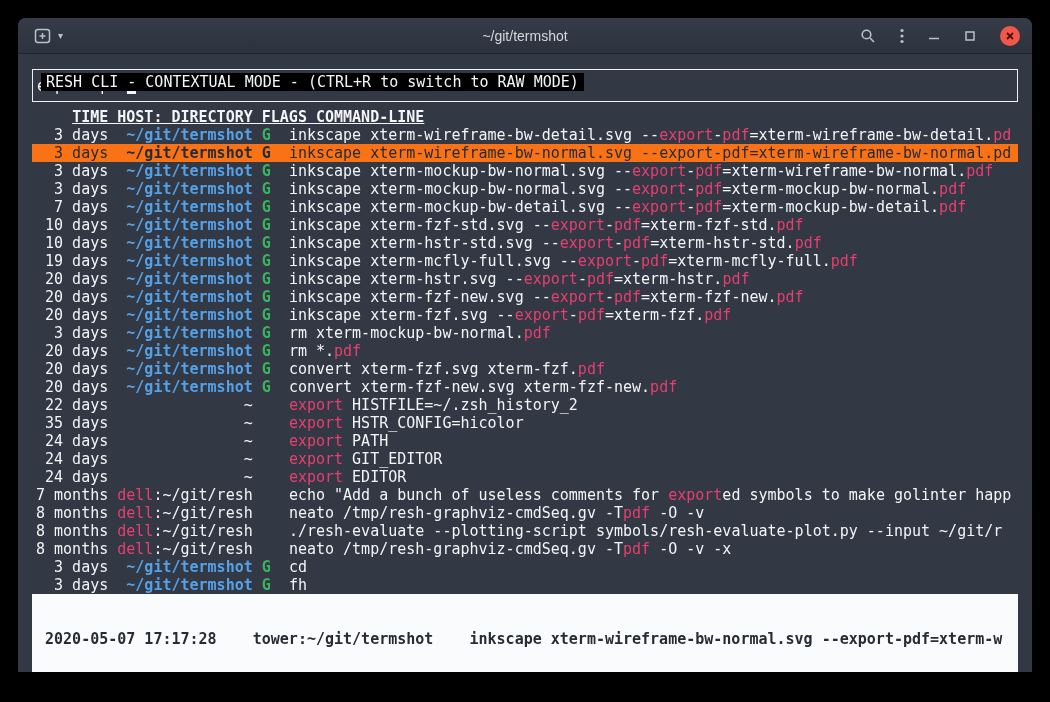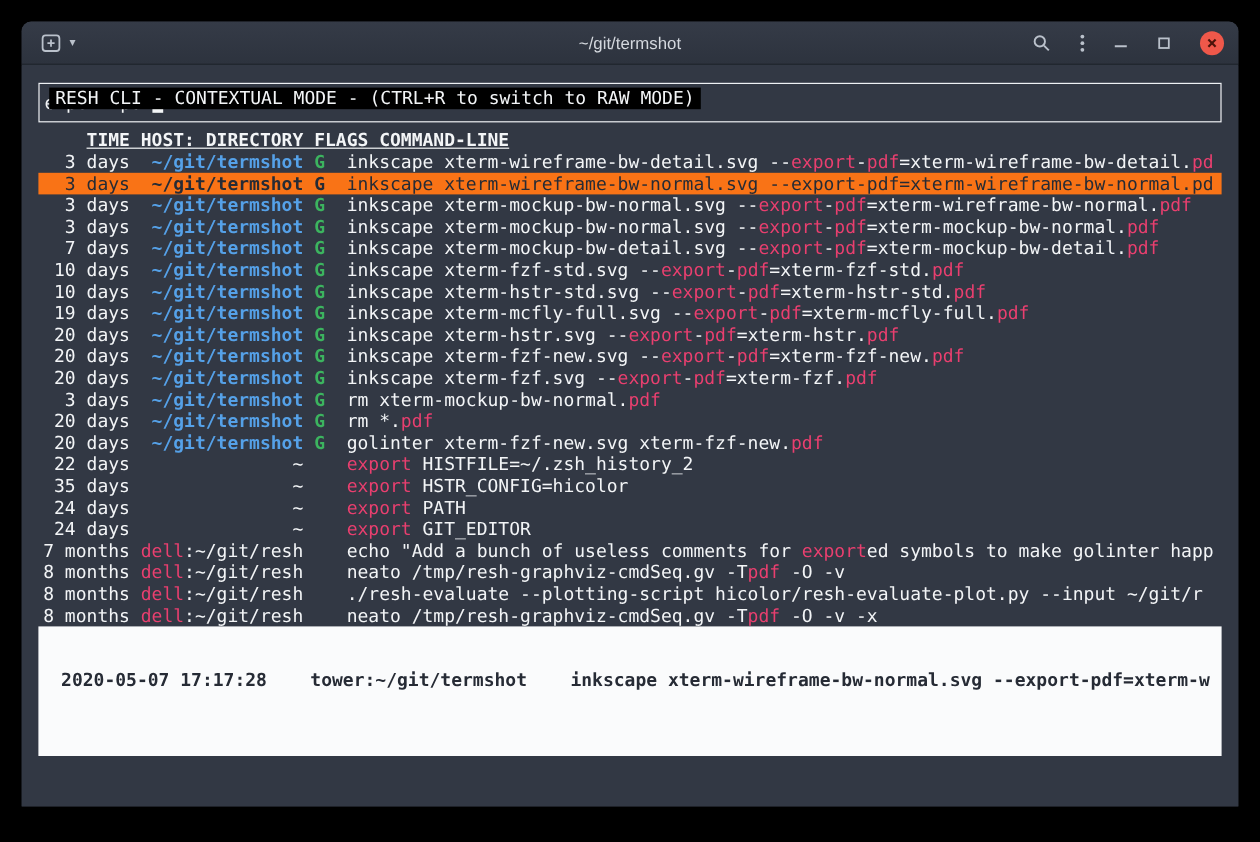--- a/index.html
+++ b/index.html
@@ -78,21 +78,21 @@
   .trow.selected .seg { color: #262b35; }
   .seg.s-m { color: #e93f6f; font-weight: normal; }
   .seg.s-r { color: #e93f6f; text-align: right; }
   .seg.s-b { color: #55a1e8; font-weight: bold; }
   .seg.s-g { color: #3cb45f; font-weight: bold; }
   .status-bar {
     background: #fafbfc; color: #262b35;
     font-weight: bold;
     padding: 0 4px; white-space: pre;
   }
-  .status-bar div { white-space: pre; text-align: center; }
+  .status-bar div { white-space: pre; }
 </style>
 </head>
 <body>
 
 <div class="window">
 
   <div class="titlebar">
     <div class="tb-title">~/git/termshot</div>
 
     <div class="tb-left">
@@ -157,29 +157,33 @@
         <div class="trow"><span class="seg s-p">  3 days </span><span class="seg s-p"> </span><span class="seg s-b">~/git/termshot</span><span class="seg s-p"> </span><span class="seg s-g">G</span><span class="seg s-p">  </span><span class="seg s-p">inkscape xterm-mockup-bw-normal.svg --</span><span class="seg s-m">export</span><span class="seg s-p">-</span><span class="seg s-m">pdf</span><span class="seg s-p">=xterm-mockup-bw-normal.</span><span class="seg s-m">pdf</span></div>
         <div class="trow"><span class="seg s-p">  7 days </span><span class="seg s-p"> </span><span class="seg s-b">~/git/termshot</span><span class="seg s-p"> </span><span class="seg s-g">G</span><span class="seg s-p">  </span><span class="seg s-p">inkscape xterm-mockup-bw-detail.svg --</span><span class="seg s-m">export</span><span class="seg s-p">-</span><span class="seg s-m">pdf</span><span class="seg s-p">=xterm-mockup-bw-detail.</span><span class="seg s-m">pdf</span></div>
         <div class="trow"><span class="seg s-p"> 10 days </span><span class="seg s-p"> </span><span class="seg s-b">~/git/termshot</span><span class="seg s-p"> </span><span class="seg s-g">G</span><span class="seg s-p">  </span><span class="seg s-p">inkscape xterm-fzf-std.svg --</span><span class="seg s-m">export</span><span class="seg s-p">-</span><span class="seg s-m">pdf</span><span class="seg s-p">=xterm-fzf-std.</span><span class="seg s-m">pdf</span></div>
         <div class="trow"><span class="seg s-p"> 10 days </span><span class="seg s-p"> </span><span class="seg s-b">~/git/termshot</span><span class="seg s-p"> </span><span class="seg s-g">G</span><span class="seg s-p">  </span><span class="seg s-p">inkscape xterm-hstr-std.svg --</span><span class="seg s-m">export</span><span class="seg s-p">-</span><span class="seg s-m">pdf</span><span class="seg s-p">=xterm-hstr-std.</span><span class="seg s-m">pdf</span></div>
         <div class="trow"><span class="seg s-p"> 19 days </span><span class="seg s-p"> </span><span class="seg s-b">~/git/termshot</span><span class="seg s-p"> </span><span class="seg s-g">G</span><span class="seg s-p">  </span><span class="seg s-p">inkscape xterm-mcfly-full.svg --</span><span class="seg s-m">export</span><span class="seg s-p">-</span><span class="seg s-m">pdf</span><span class="seg s-p">=xterm-mcfly-full.</span><span class="seg s-m">pdf</span></div>
         <div class="trow"><span class="seg s-p"> 20 days </span><span class="seg s-p"> </span><span class="seg s-b">~/git/termshot</span><span class="seg s-p"> </span><span class="seg s-g">G</span><span class="seg s-p">  </span><span class="seg s-p">inkscape xterm-hstr.svg --</span><span class="seg s-m">export</span><span class="seg s-p">-</span><span class="seg s-m">pdf</span><span class="seg s-p">=xterm-hstr.</span><span class="seg s-m">pdf</span></div>
         <div class="trow"><span class="seg s-p"> 20 days </span><span class="seg s-p"> </span><span class="seg s-b">~/git/termshot</span><span class="seg s-p"> </span><span class="seg s-g">G</span><span class="seg s-p">  </span><span class="seg s-p">inkscape xterm-fzf-new.svg --</span><span class="seg s-m">export</span><span class="seg s-p">-</span><span class="seg s-m">pdf</span><span class="seg s-p">=xterm-fzf-new.</span><span class="seg s-m">pdf</span></div>
         <div class="trow"><span class="seg s-p"> 20 days </span><span class="seg s-p"> </span><span class="seg s-b">~/git/termshot</span><span class="seg s-p"> </span><span class="seg s-g">G</span><span class="seg s-p">  </span><span class="seg s-p">inkscape xterm-fzf.svg --</span><span class="seg s-m">export</span><span class="seg s-p">-</span><span class="seg s-m">pdf</span><span class="seg s-p">=xterm-fzf.</span><span class="seg s-m">pdf</span></div>
         <div class="trow"><span class="seg s-p">  3 days </span><span class="seg s-p"> </span><span class="seg s-b">~/git/termshot</span><span class="seg s-p"> </span><span class="seg s-g">G</span><span class="seg s-p">  </span><span class="seg s-p">rm xterm-mockup-bw-normal.</span><span class="seg s-m">pdf</span></div>
         <div class="trow"><span class="seg s-p"> 20 days </span><span class="seg s-p"> </span><span class="seg s-b">~/git/termshot</span><span class="seg s-p"> </span><span class="seg s-g">G</span><span class="seg s-p">  </span><span class="seg s-p">rm *.</span><span class="seg s-m">pdf</span></div>
-        <div class="trow"><span class="seg s-p"> 20 days </span><span class="seg s-p"> </span><span class="seg s-b">~/git/termshot</span><span class="seg s-p"> </span><span class="seg s-g">G</span><span class="seg s-p">  </span><span class="seg s-p">golinter xterm-fzf-new.svg xterm-fzf-new.</span><span class="seg s-m">pdf</span></div>
+        <div class="trow"><span class="seg s-p"> 20 days </span><span class="seg s-p"> </span><span class="seg s-b">~/git/termshot</span><span class="seg s-p"> </span><span class="seg s-g">G</span><span class="seg s-p">  </span><span class="seg s-p">convert xterm-fzf.svg xterm-fzf.</span><span class="seg s-m">pdf</span></div>
+        <div class="trow"><span class="seg s-p"> 20 days </span><span class="seg s-p"> </span><span class="seg s-b">~/git/termshot</span><span class="seg s-p"> </span><span class="seg s-g">G</span><span class="seg s-p">  </span><span class="seg s-p">convert xterm-fzf-new.svg xterm-fzf-new.</span><span class="seg s-m">pdf</span></div>
         <div class="trow"><span class="seg s-p"> 22 days </span><span class="seg s-p">              </span><span class="seg s-p">~</span><span class="seg s-p"> </span><span class="seg s-g"> </span><span class="seg s-p">  </span><span class="seg s-m">export</span><span class="seg s-p"> HISTFILE=~/.zsh_history_2</span></div>
         <div class="trow"><span class="seg s-p"> 35 days </span><span class="seg s-p">              </span><span class="seg s-p">~</span><span class="seg s-p"> </span><span class="seg s-g"> </span><span class="seg s-p">  </span><span class="seg s-m">export</span><span class="seg s-p"> HSTR_CONFIG=hicolor</span></div>
         <div class="trow"><span class="seg s-p"> 24 days </span><span class="seg s-p">              </span><span class="seg s-p">~</span><span class="seg s-p"> </span><span class="seg s-g"> </span><span class="seg s-p">  </span><span class="seg s-m">export</span><span class="seg s-p"> PATH</span></div>
         <div class="trow"><span class="seg s-p"> 24 days </span><span class="seg s-p">              </span><span class="seg s-p">~</span><span class="seg s-p"> </span><span class="seg s-g"> </span><span class="seg s-p">  </span><span class="seg s-m">export</span><span class="seg s-p"> GIT_EDITOR</span></div>
+        <div class="trow"><span class="seg s-p"> 24 days </span><span class="seg s-p">              </span><span class="seg s-p">~</span><span class="seg s-p"> </span><span class="seg s-g"> </span><span class="seg s-p">  </span><span class="seg s-m">export</span><span class="seg s-p"> EDITOR</span></div>
         <div class="trow"><span class="seg s-p">7 months </span><span class="seg s-r">dell</span><span class="seg s-p">:~/git/resh</span><span class="seg s-p"> </span><span class="seg s-g"> </span><span class="seg s-p">  </span><span class="seg s-p">echo "Add a bunch of useless comments for </span><span class="seg s-m">export</span><span class="seg s-p">ed symbols to make golinter happ</span></div>
         <div class="trow"><span class="seg s-p">8 months </span><span class="seg s-r">dell</span><span class="seg s-p">:~/git/resh</span><span class="seg s-p"> </span><span class="seg s-g"> </span><span class="seg s-p">  </span><span class="seg s-p">neato /tmp/resh-graphviz-cmdSeq.gv -T</span><span class="seg s-m">pdf</span><span class="seg s-p"> -O -v</span></div>
-        <div class="trow"><span class="seg s-p">8 months </span><span class="seg s-r">dell</span><span class="seg s-p">:~/git/resh</span><span class="seg s-p"> </span><span class="seg s-g"> </span><span class="seg s-p">  </span><span class="seg s-p">./resh-evaluate --plotting-script hicolor/resh-evaluate-plot.py --input ~/git/r</span></div>
+        <div class="trow"><span class="seg s-p">8 months </span><span class="seg s-r">dell</span><span class="seg s-p">:~/git/resh</span><span class="seg s-p"> </span><span class="seg s-g"> </span><span class="seg s-p">  </span><span class="seg s-p">./resh-evaluate --plotting-script symbols/resh-evaluate-plot.py --input ~/git/r</span></div>
         <div class="trow"><span class="seg s-p">8 months </span><span class="seg s-r">dell</span><span class="seg s-p">:~/git/resh</span><span class="seg s-p"> </span><span class="seg s-g"> </span><span class="seg s-p">  </span><span class="seg s-p">neato /tmp/resh-graphviz-cmdSeq.gv -T</span><span class="seg s-m">pdf</span><span class="seg s-p"> -O -v -x</span></div>
+        <div class="trow"><span class="seg s-p">  3 days </span><span class="seg s-p"> </span><span class="seg s-b">~/git/termshot</span><span class="seg s-p"> </span><span class="seg s-g">G</span><span class="seg s-p">  </span><span class="seg s-p">cd</span></div>
+        <div class="trow"><span class="seg s-p">  3 days </span><span class="seg s-p"> </span><span class="seg s-b">~/git/termshot</span><span class="seg s-p"> </span><span class="seg s-g">G</span><span class="seg s-p">  </span><span class="seg s-p">fh</span></div>
       </div>
 
     <div class="status-bar">
       <div> 2020-05-07 17:17:28    tower:~/git/termshot    inkscape xterm-wireframe-bw-normal.svg --export-pdf=xterm-w</div>
       
     </div>
 
   </div>
 </div>
 

